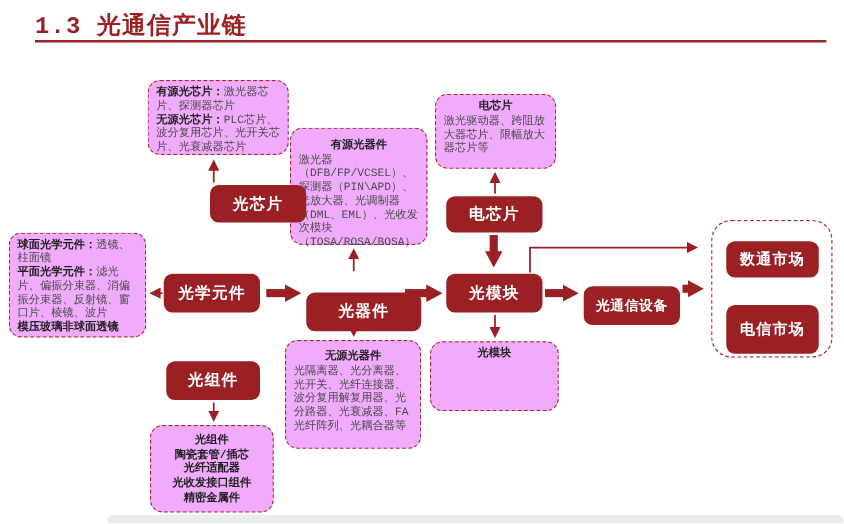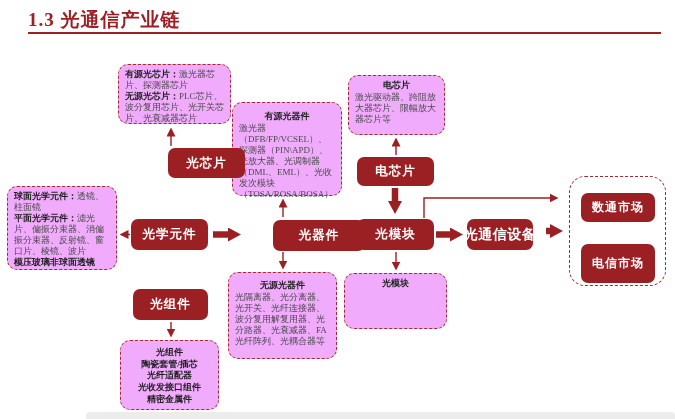--- a/index.html
+++ b/index.html
@@ -4,21 +4,21 @@
 <style>
   :root{
     --brand:#9B2024;
     --dash:#A62A2C;
     --ann-text:#4a4a4a;
     --ann-bold:#1f1f1f;
   }
   html,body{margin:0;padding:0;background:#fff;}
   .stage{
     position:relative;width:675px;height:419px;background:#fff;overflow:hidden;
-    font-family:Liberation Serif, serif;
+    font-family:Liberation Mono, monospace;
   }
   .title{
     position:absolute;left:28px;top:7px;font-size:19px;font-weight:bold;
     color:var(--brand);letter-spacing:1px;white-space:nowrap;
   }
   .title-underline{
     position:absolute;left:28px;top:32px;width:633px;height:2px;background:var(--brand);
   }
   .box{
     position:absolute;display:flex;align-items:center;justify-content:center;
@@ -118,21 +118,21 @@
     <div>光纤适配器</div>
     <div>光收发接口组件</div>
     <div>精密金属件</div>
   </div>
 
   <div class="market" style="left:569px;top:176px;width:97px;height:110px;"></div>
 
   <div class="box" style="left:133px;top:148px;width:77px;height:30px;margin-left:35px;">光芯片</div>
   <div class="box" style="left:357px;top:157px;width:77px;height:29px;">电芯片</div>
   <div class="box" style="left:131px;top:219px;width:77px;height:31px;">光学元件</div>
-  <div class="box" style="left:245px;top:220px;width:92px;height:31px;margin-left:28px;">光器件</div>
+  <div class="box" style="left:245px;top:234px;width:92px;height:31px;">光器件</div>
   <div class="box" style="left:357px;top:219px;width:77px;height:31px;">光模块</div>
-  <div class="box" style="left:467px;top:219px;width:66px;height:31px;font-size:14px;letter-spacing:0.5px;">光通信设备</div>
+  <div class="box" style="left:467px;top:229px;width:77px;height:31px;font-size:11px;letter-spacing:0.5px;">光通信设备</div>
   <div class="box" style="left:581px;top:193px;width:74px;height:29px;font-size:12px;">数通市场</div>
   <div class="box" style="left:581px;top:244px;width:74px;height:39px;font-size:12px;">电信市场</div>
   <div class="box" style="left:133px;top:289px;width:75px;height:31px;">光组件</div>
 
   <div class="footer-strip"></div>
 </div>
 
 </body></html>

